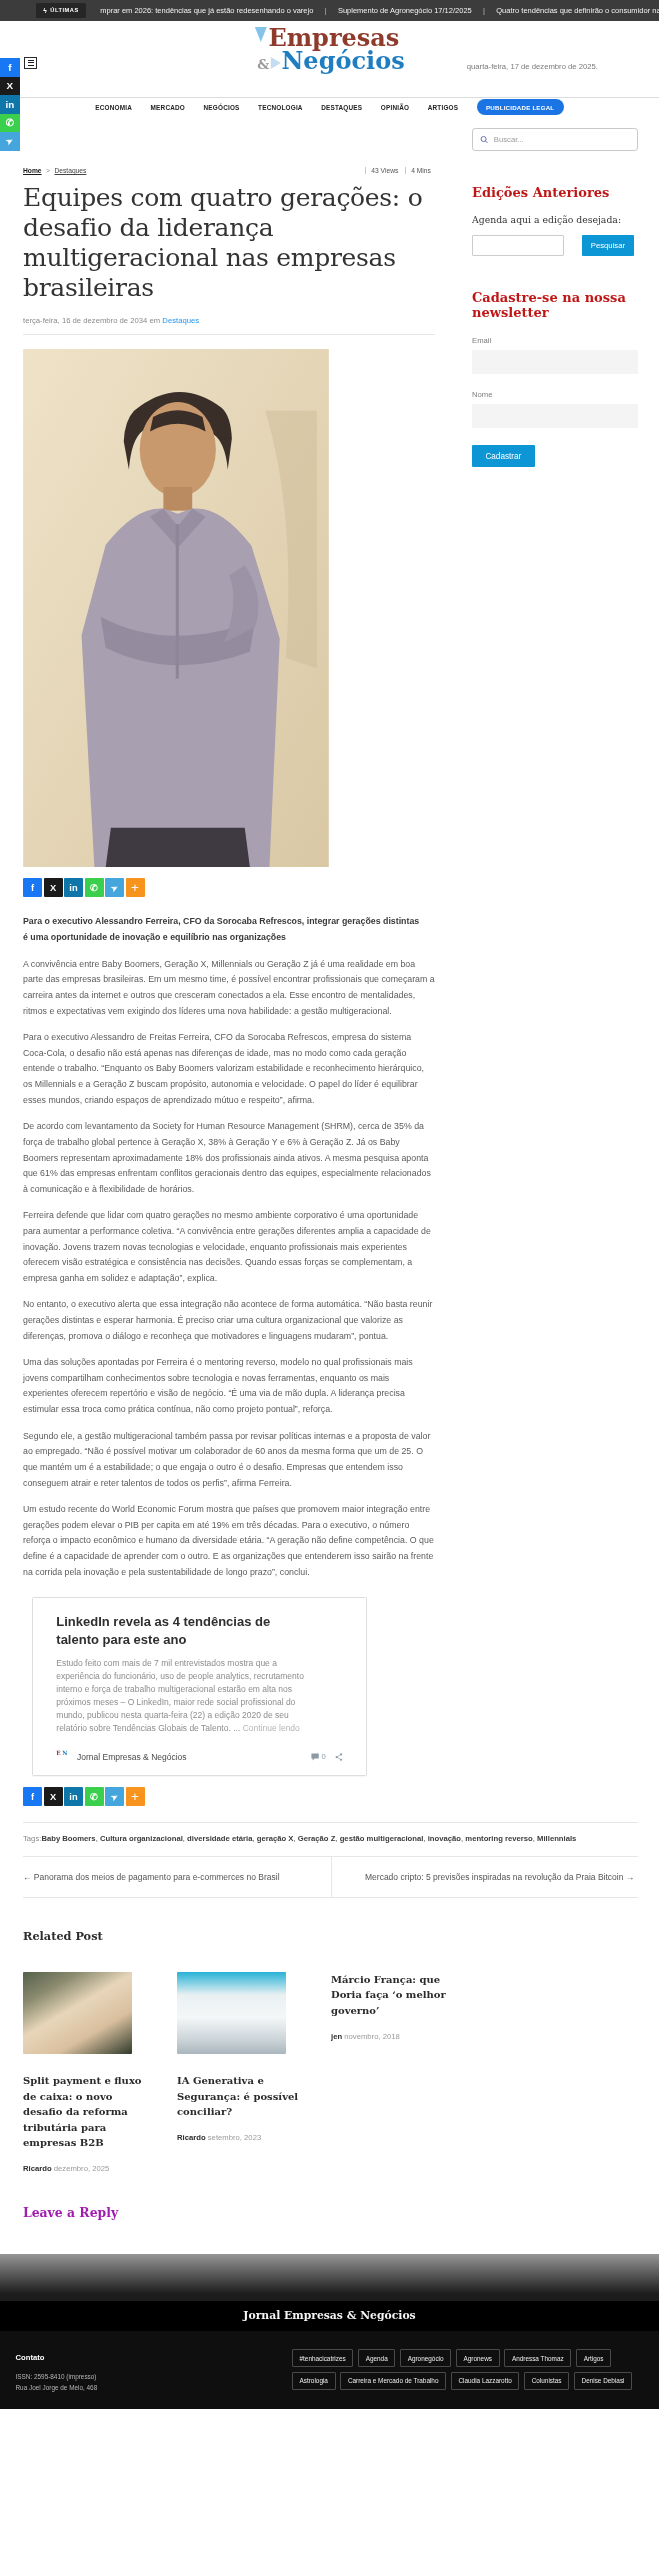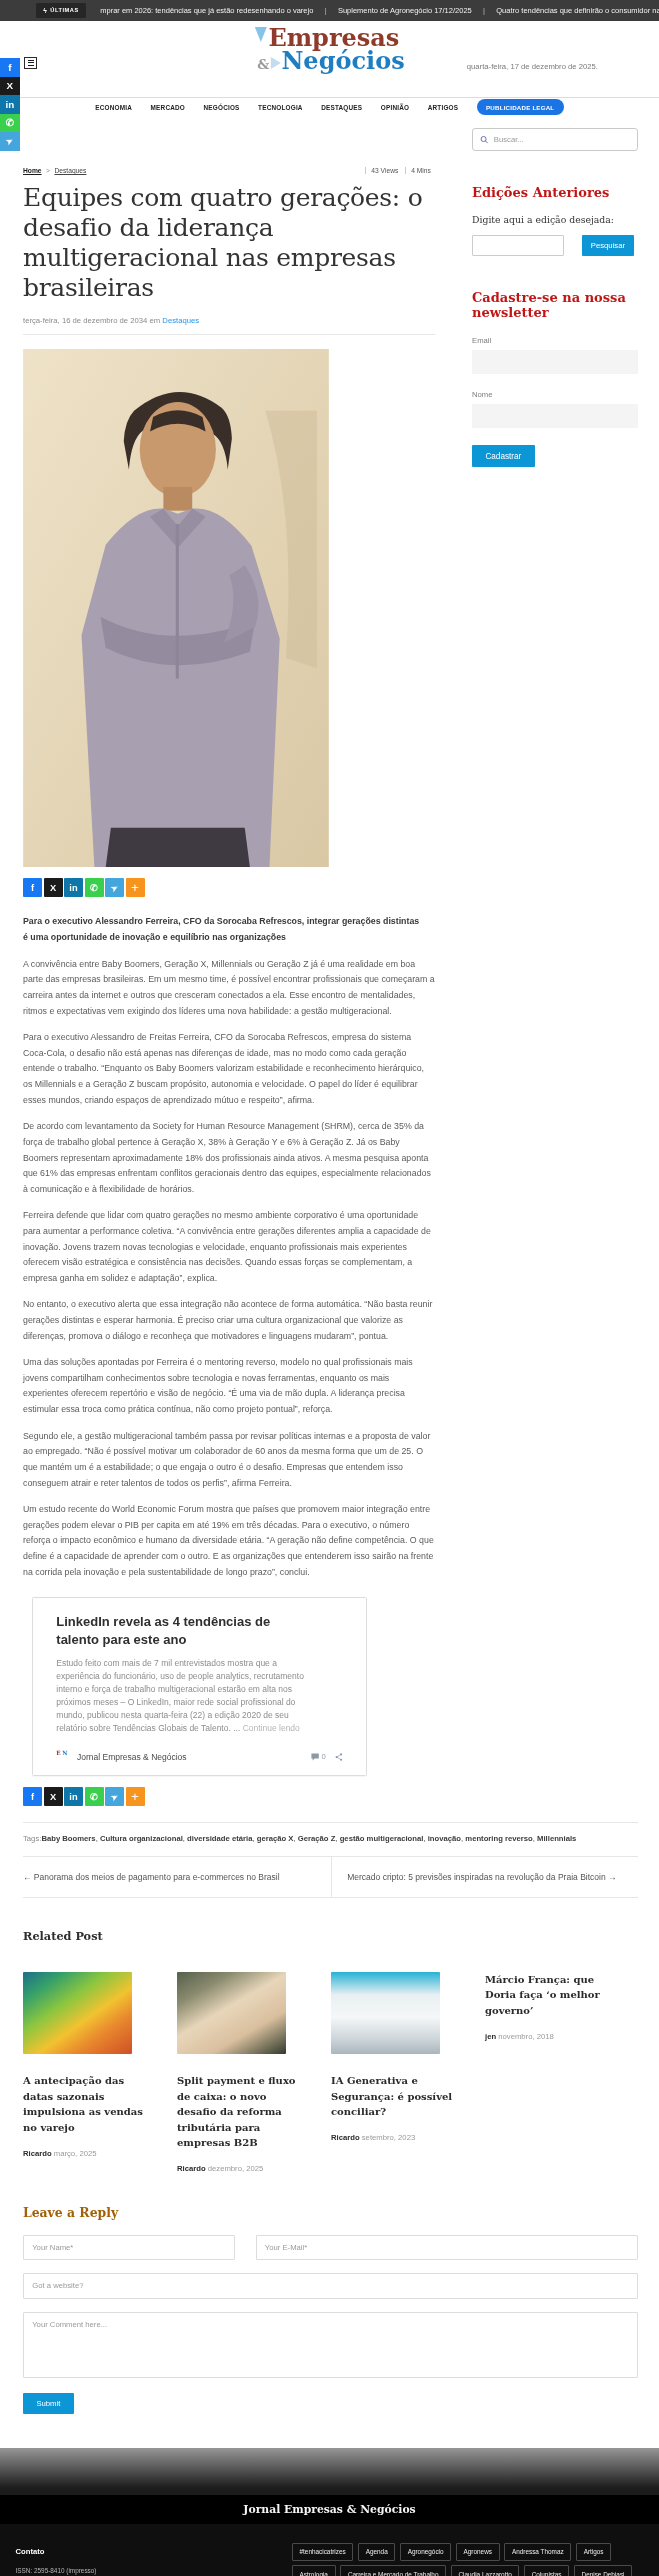--- a/index.html
+++ b/index.html
@@ -96,35 +96,35 @@
   
   .fullwide{padding:0 20.6px 0 23px}
   .tags-hr{border:none;border-top:0.5px solid #e6e6e6;margin-top:15.5px}
   .tags-line{margin-top:10.3px;font-size:7.7px;line-height:1.55;max-width:618px}
   .tags-label{color:#8a8a8a}
   .tag{color:#3c3c3c;font-weight:bold;cursor:pointer}
   .tag+.tag::before{content:", ";font-weight:normal;color:#3c3c3c}
 
   .post-nav{display:flex;border-top:0.5px solid #e6e6e6;border-bottom:0.5px solid #e6e6e6;margin-top:11.3px}
   .post-nav .cell{width:50%;padding:13.4px 15.5px 13.4px 0;font-size:8.5px;color:#555;line-height:1.5;cursor:pointer}
-  .post-nav .cell.next{border-left:0.5px solid #e6e6e6;padding:13.4px 4.1px 13.4px 15.5px}
+  .post-nav .cell.next{text-align:right;border-left:0.5px solid #e6e6e6;padding:13.4px 4.1px 13.4px 15.5px}
 
   .related-title{font-family:"DejaVu Serif",serif;font-size:11.3px;font-weight:bold;color:#2e2e2e;margin-top:31px}
   .related-grid{display:flex;gap:23px;margin-top:29px}
   .rel-card{width:131px;display:flex;flex-direction:column}
   .rel-thumb{width:109px;height:82px;border-radius:1px;cursor:pointer}
   [data-kind="market"]{background:linear-gradient(145deg,#1e6e8c 0%,#35a06a 18%,#8cc63f 38%,#f2c230 58%,#e8862e 75%,#cf4f24 100%)}
   [data-kind="woman"]{background:linear-gradient(150deg,#55604a 0%,#8a8a6e 22%,#e8d6ba 45%,#d9bf9e 70%,#2f3a2b 100%)}
   [data-kind="robot"]{background:linear-gradient(180deg,#27b2d6 0%,#e9f0f2 28%,#f5f7f8 55%,#cfd8dc 80%,#aab6bd 100%)}
   .rel-title{font-family:"DejaVu Serif",serif;font-size:10px;font-weight:bold;color:#2b2b2b;line-height:1.55;margin-top:19.6px;cursor:pointer}
   .rel-card.no-thumb .rel-title{margin-top:0}
   .rel-byline{margin-top:13.4px;font-size:7.7px;color:#9a9a9a}
   .rel-byline b{color:#2b2b2b;font-weight:bold}
 
-  .reply-title{font-family:"DejaVu Serif",serif;font-size:12.4px;font-weight:bold;color:#a16207;margin-top:32px}
+  .reply-title{font-family:"DejaVu Serif",serif;font-size:12.4px;font-weight:bold;color:#a21caf;margin-top:32px}
   .reply-form{margin-top:14.4px}
   .form-row{display:flex;gap:20.6px}
   .reply-form input,.reply-form textarea{border:0.5px solid #ddd;border-radius:1px;font-size:7.7px;color:#444;
     padding:7.2px 8.2px;outline:none;font-family:"Liberation Sans",sans-serif}
   .reply-form input::placeholder,.reply-form textarea::placeholder{color:#9a9a9a}
   .in-name{width:212px}
   .in-mail{flex:1}
   .in-site{width:100%;margin-top:13.4px}
   .in-comment{width:100%;margin-top:13.4px;height:66px;resize:none}
   .submit-btn{margin-top:13.4px;background:#0d96d5;color:#fff;border:none;font-size:7.7px;padding:5.7px 13.4px;border-radius:1px;cursor:pointer}
@@ -383,21 +383,21 @@
     <div class="sidebar">
       <div class="search-box">
         <svg width="9.3" height="9.3" viewBox="0 0 20 20">
           <circle cx="8.5" cy="8.5" r="6" fill="none" stroke="#545a9e" stroke-width="2"></circle>
           <path d="M13 13 L18 18" stroke="#545a9e" stroke-width="2"></path>
         </svg>
         <input type="text" placeholder="Buscar..." style="">
       </div>
 
       <h3 class="side-heading">Edições Anteriores</h3>
-      <p class="side-hint">Digite aqui a edição desejada:</p>
+      <p class="side-hint">Agenda aqui a edição desejada:</p>
       <div class="edition-row">
         <input type="text" style="">
         <button class="btn-blue">Pesquisar</button>
       </div>
 
       <h3 class="side-heading">Cadastre-se na nossa newsletter</h3>
       <div class="nl-label">Email</div>
       <input class="nl-input" type="text" style="">
       <div class="nl-label">Nome</div>
       <input class="nl-input" type="text" style="">
@@ -413,25 +413,20 @@
     </div>
 
     <div class="post-nav">
       <div class="cell prev">← Panorama dos meios de pagamento para e-commerces no Brasil</div>
       <div class="cell next">Mercado cripto: 5 previsões inspiradas na revolução da Praia Bitcoin →</div>
     </div>
 
     <h3 class="related-title">Related Post</h3>
     <div class="related-grid">
 
-        <div class="rel-card">
-          <div class="rel-thumb" data-kind="market"></div>
-          <div class="rel-title">A antecipação das datas sazonais impulsiona as vendas no varejo</div>
-          <div class="rel-byline"><b>Ricardo</b> <span>março, 2025</span></div>
-        </div>
 
         <div class="rel-card">
           <div class="rel-thumb" data-kind="woman"></div>
           <div class="rel-title">Split payment e fluxo de caixa: o novo desafio da reforma tributária para empresas B2B</div>
           <div class="rel-byline"><b>Ricardo</b> <span>dezembro, 2025</span></div>
         </div>
 
         <div class="rel-card">
           <div class="rel-thumb" data-kind="robot"></div>
           <div class="rel-title">IA Generativa e Segurança: é possível conciliar?</div>
@@ -439,29 +434,20 @@
         </div>
 
         <div class="rel-card no-thumb">
 
           <div class="rel-title">Márcio França: que Doria faça ‘o melhor governo’</div>
           <div class="rel-byline"><b>jen</b> <span>novembro, 2018</span></div>
         </div>
       </div>
 
     <h3 class="reply-title">Leave a Reply</h3>
-    <form class="reply-form">
-      <div class="form-row">
-        <input class="in-name" type="text" placeholder="Your Name*" style="">
-        <input class="in-mail" type="text" placeholder="Your E-Mail*" style="">
-      </div>
-      <input class="in-site" type="text" placeholder="Got a website?" style="">
-      <textarea class="in-comment" placeholder="Your Comment here..." style=""></textarea>
-      <button class="submit-btn">Submit</button>
-    </form>
   </div>
 
   <div class="footer-fade"></div>
   <div class="footer-brandband">
     <span>Jornal Empresas &amp; Negócios</span>
   </div>
   <footer class="footer-body">
     <div class="f-contact">
       <h4>Contato</h4>
       <div>

